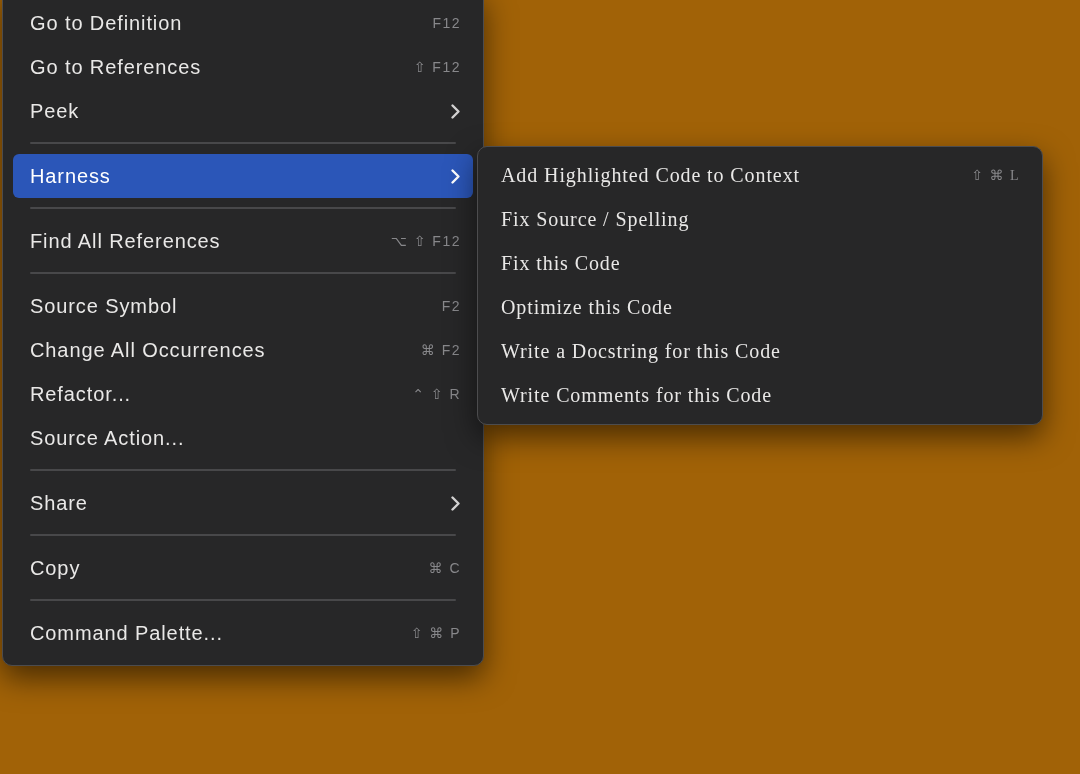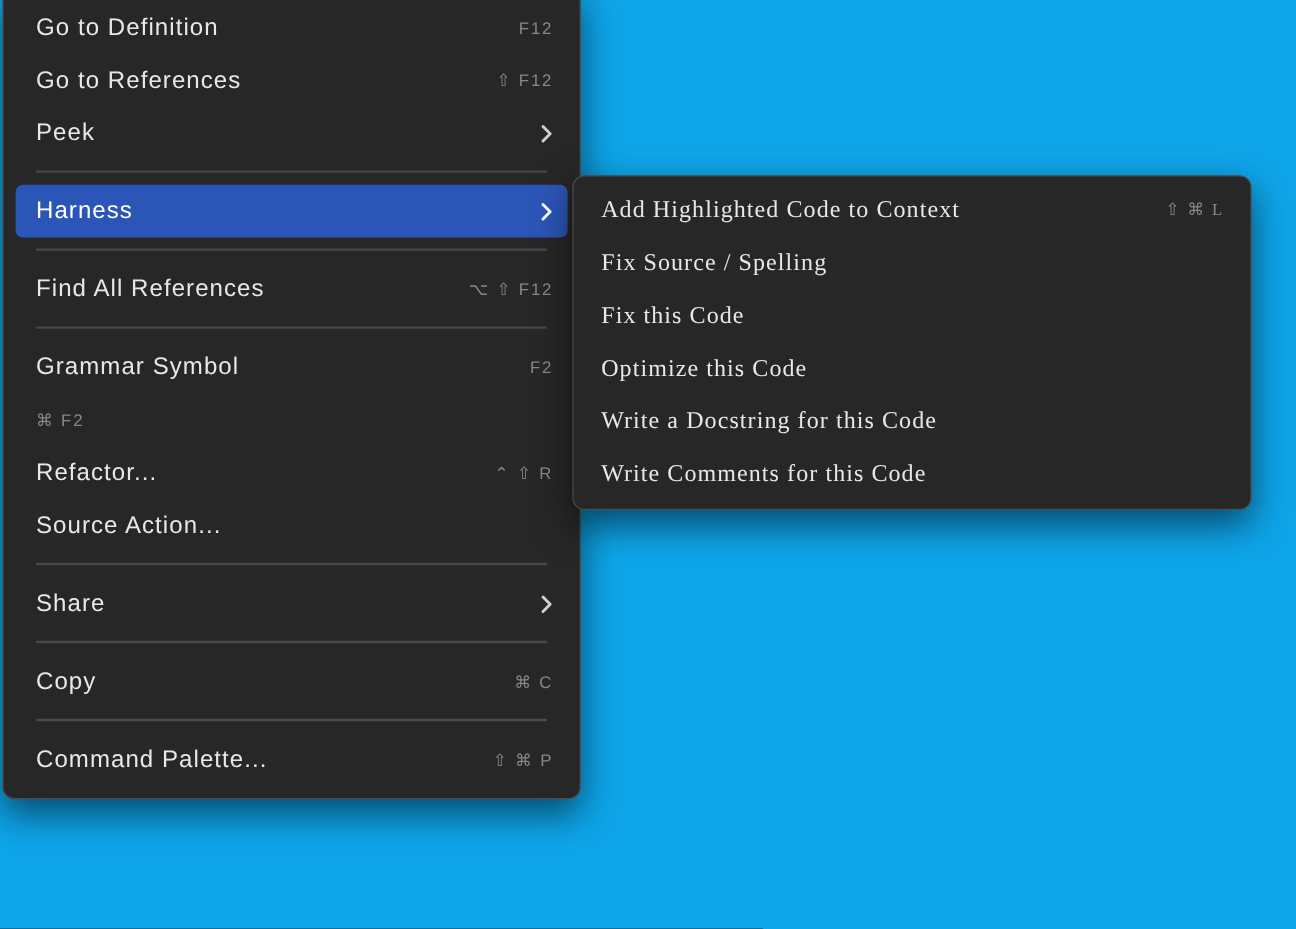--- a/index.html
+++ b/index.html
@@ -8,21 +8,21 @@
     width: 1080px;
     height: 774px;
     overflow: hidden;
     background: #1e1e20;
     font-family: "Liberation Sans", "DejaVu Sans", sans-serif;
   }
   .page {
     position: relative;
     width: 1080px;
     height: 774px;
-    background: #0ea5e9;
+    background: #a16207;
   }
   .menu {
     position: absolute;
     box-sizing: border-box;
     background: #272728;
     border: 1px solid #4c4c4e;
     border-radius: 10px;
     box-shadow: 0 12px 30px rgba(0,0,0,0.55);
   }
   .main-menu {
@@ -116,24 +116,25 @@
           </svg>
         </span>
       </div>
       <div class="separator"></div>
       <div class="menu-item">
         <span class="label">Find All References</span>
         <span class="meta">⌥ ⇧ F12</span>
       </div>
       <div class="separator"></div>
       <div class="menu-item">
-        <span class="label">Grammar Symbol</span>
+        <span class="label">Source Symbol</span>
         <span class="meta">F2</span>
       </div>
       <div class="menu-item">
+        <span class="label">Change All Occurrences</span>
         <span class="meta">⌘ F2</span>
       </div>
       <div class="menu-item">
         <span class="label">Refactor...</span>
         <span class="meta">⌃ ⇧ R</span>
       </div>
       <div class="menu-item">
         <span class="label">Source Action...</span>
         <span class="meta"></span>
       </div>

